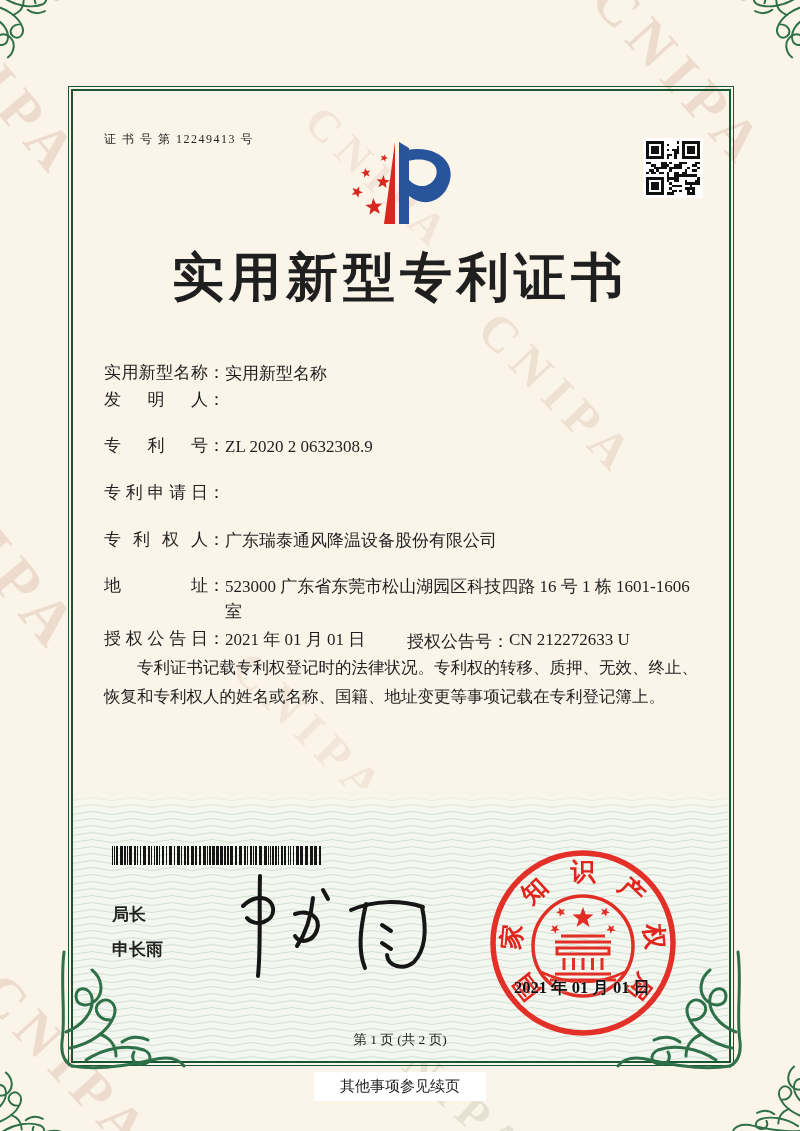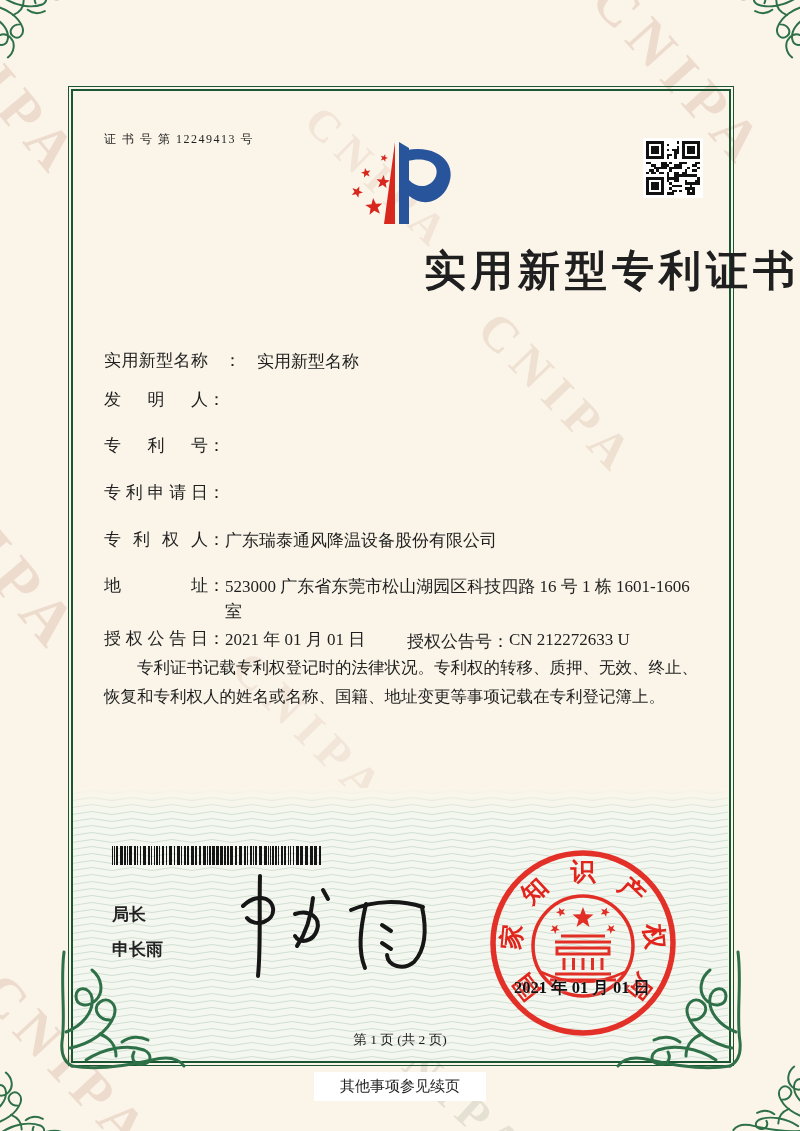--- a/index.html
+++ b/index.html
@@ -31,22 +31,22 @@
     background:#f4f7f0;z-index:2;overflow:hidden;
   }
   .waveband .fade{
     position:absolute;left:0;top:0;width:100%;height:26px;
     background:linear-gradient(#fbf5e9,rgba(251,245,233,0));
   }
   .content{position:absolute;inset:0;z-index:5;}
   .certno{position:absolute;left:104px;top:131px;font-size:12px;letter-spacing:1.5px;}
   .qrbox{position:absolute;left:643px;top:138px;width:60px;height:60px;background:#ffffff;padding:3px;box-sizing:border-box;}
   .title{
-    position:absolute;left:0;top:243px;width:100%;text-align:right;
-    font-size:42px;font-weight:bold;letter-spacing:5px;
+    position:absolute;left:0;top:243px;width:100%;text-align:center;
+    font-size:52px;font-weight:bold;letter-spacing:5px;
   }
   .frow{position:absolute;left:104px;width:600px;font-size:17px;display:flex;align-items:flex-start;}
   .flabel{display:inline-block;width:104px;text-align:justify;text-align-last:justify;flex:none;}
   .colon{flex:none;}
   .fvalue{flex:1;max-width:482px;line-height:25px;}
   .grant2{position:absolute;left:303px;top:3px;display:flex;}
   .paras{position:absolute;left:104px;top:653px;width:594px;font-size:16.5px;line-height:29px;text-align:justify;}
   .paras p{margin:0;text-indent:2em;}
   .barcode{position:absolute;left:112px;top:846px;width:212px;height:19px;font-size:0;}
   .barcode i{display:inline-block;height:100%;background:#151515;vertical-align:top;}
@@ -397,32 +397,33 @@
         <polygon points="47.18,26.18 47.35,28.99 50.00,29.94 47.37,30.97 47.29,33.79 45.50,31.60 42.80,32.40 44.32,30.02 42.73,27.69 45.46,28.41"></polygon>
         <polygon points="27.01,40.10 28.87,43.09 32.35,42.54 30.09,45.24 31.68,48.38 28.42,47.06 25.92,49.55 26.17,46.03 23.03,44.43 26.45,43.58"></polygon>
         <polygon points="45.70,47.03 46.96,51.81 51.84,52.51 47.69,55.18 48.53,60.05 44.71,56.93 40.34,59.22 42.13,54.62 38.59,51.18 43.52,51.46"></polygon>
         <polygon points="21.34,58.47 21.16,62.70 24.98,64.51 20.90,65.65 20.36,69.84 18.02,66.32 13.86,67.10 16.49,63.78 14.47,60.07 18.43,61.55"></polygon>
         <polygon points="35.10,70.04 37.91,75.74 44.24,75.38 39.69,79.80 41.99,85.72 36.38,82.76 31.46,86.77 32.54,80.52 27.21,77.09 33.48,76.18"></polygon>
       </g>
   </svg>
 
   <div class="title">实用新型专利证书</div>
 
-  <div class="frow" style="top:349px;gap:16px;">
+  <div class="frow" style="top:361px;">
     <span class="flabel">实用新型名称</span>
       <span class="colon">：</span>
     <span class="fvalue">实用新型名称</span>
   </div>
   <div class="frow" style="top:388px;">
     <span class="flabel">发明人</span>
       <span class="colon">：</span>
   </div>
   <div class="frow" style="top:434px;">
     <span class="flabel">专利号</span>
       <span class="colon">：</span>
+    <span class="fvalue">ZL 2020 2 0632308.9</span>
   </div>
   <div class="frow" style="top:481px;">
     <span class="flabel">专利申请日</span>
       <span class="colon">：</span>
   </div>
   <div class="frow" style="top:528px;">
     <span class="flabel">专利权人</span>
       <span class="colon">：</span>
     <span class="fvalue">广东瑞泰通风降温设备股份有限公司</span>
   </div>

